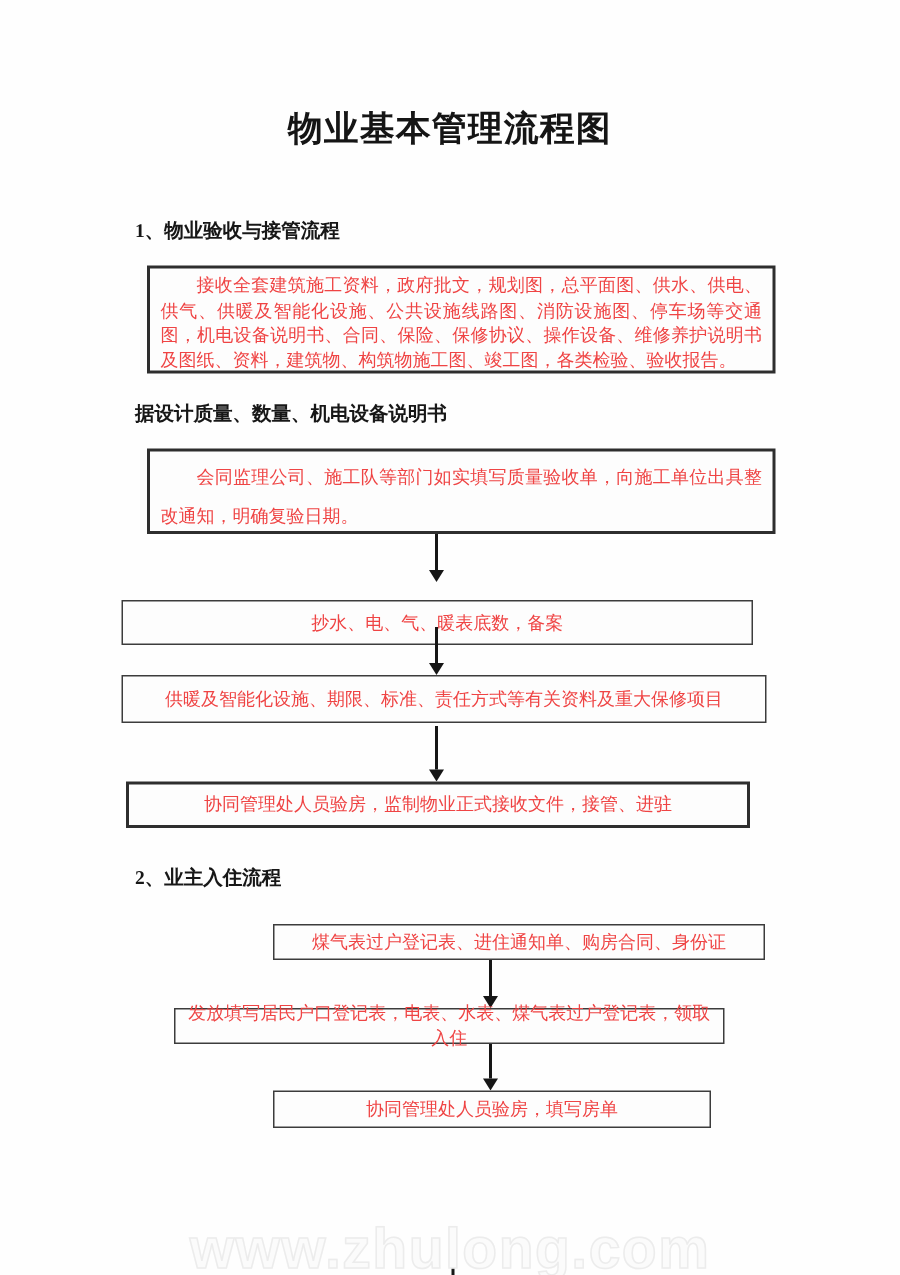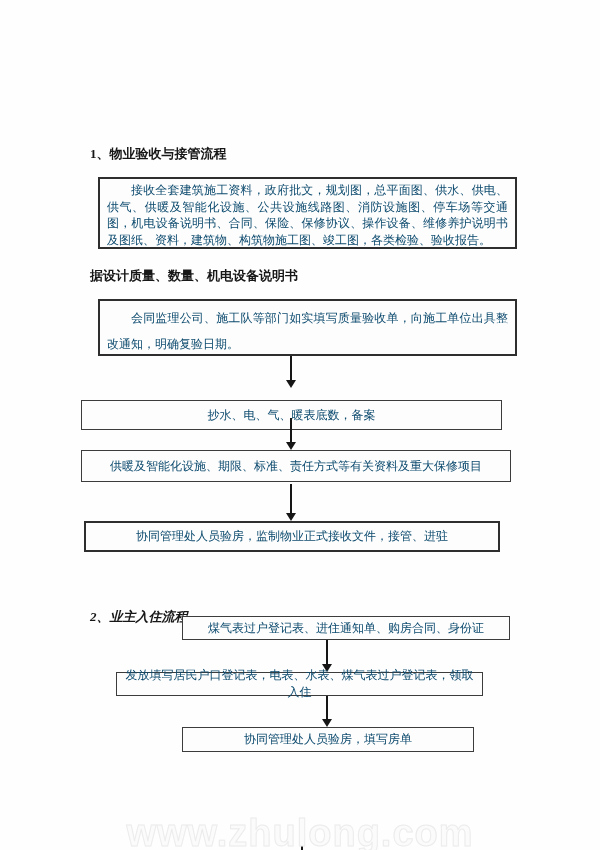--- a/index.html
+++ b/index.html
@@ -31,28 +31,28 @@
   .sec-heading {
     position: absolute;
     left: 90px;
     font-size: 13px;
     font-weight: bold;
     color: #171717;
     white-space: nowrap;
   }
   #s1-heading   { top: 145px; }
   #s1-subheading{ top: 267px; }
-  #s2-heading   { top: 608px; font-style: italic; }
+  #s2-heading   { top: 576px; }
 
   .flow-box {
     position: absolute;
     box-sizing: border-box;
     background: #fdfdfd;
     font-size: 12px;
-    color: #0c4a6e;
+    color: #ef4444;
   }
   .para {
     border: 2px solid #2e2e2e;
     text-align: justify;
     text-indent: 2em;
     padding: 3px 7px;
   }
   .centered {
     display: flex;
     align-items: center;
@@ -116,20 +116,21 @@
     text-shadow: 0 0 1px #eeeeee;
     letter-spacing: 1px;
     user-select: none;
   }
 </style>
 </head>
 <body>
 
 <div class="page">
 
+  <h1 class="doc-title">物业基本管理流程图</h1>
 
   <div class="sec-heading" id="s1-heading">1、物业验收与接管流程</div>
 
   <div class="flow-box para" id="box1">接收全套建筑施工资料，政府批文，规划图，总平面图、供水、供电、供气、供暖及智能化设施、公共设施线路图、消防设施图、停车场等交通图，机电设备说明书、合同、保险、保修协议、操作设备、维修养护说明书及图纸、资料，建筑物、构筑物施工图、竣工图，各类检验、验收报告。</div>
 
   <div class="sec-heading" id="s1-subheading">据设计质量、数量、机电设备说明书</div>
 
   <div class="flow-box para" id="box2">会同监理公司、施工队等部门如实填写质量验收单，向施工单位出具整改通知，明确复验日期。</div>
 
   <div class="arrow" id="arr1"></div>

